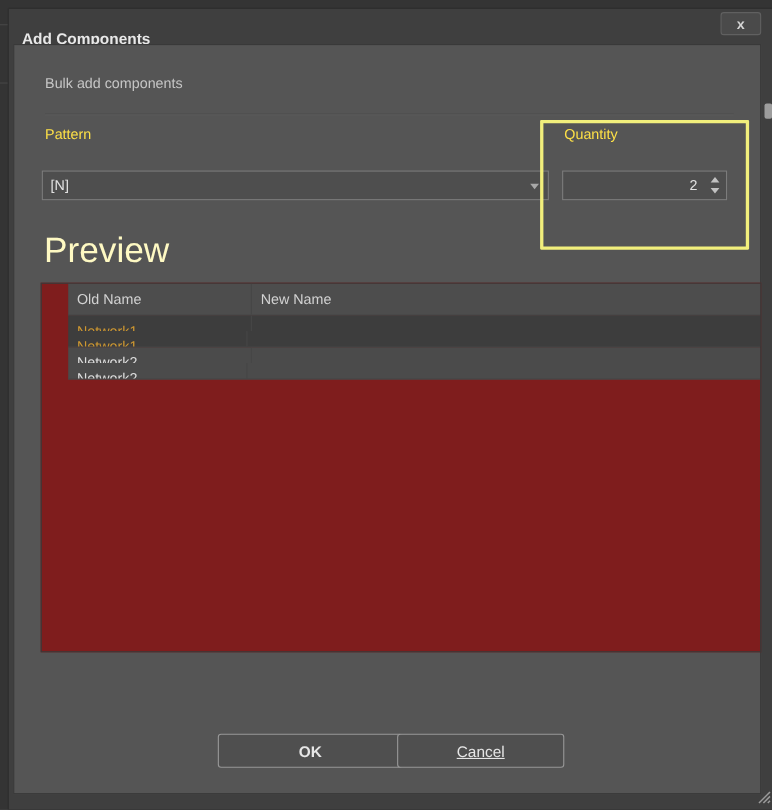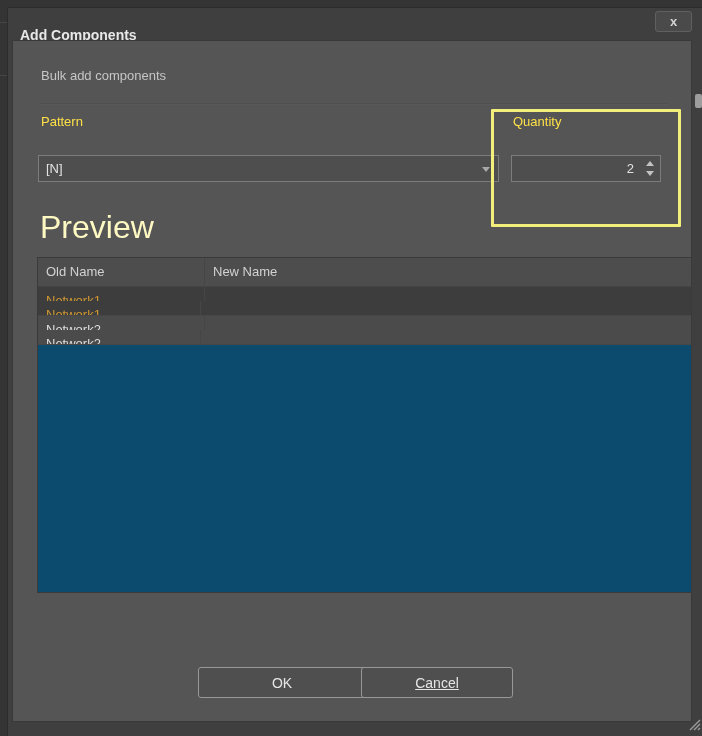--- a/index.html
+++ b/index.html
@@ -40,33 +40,33 @@
   .spin-up{position:absolute;right:0;top:5px;width:0;height:0;cursor:pointer;
           border-left:4px solid transparent;border-right:4px solid transparent;border-bottom:5px solid #c2c2c2;}
   .spin-down{position:absolute;right:0;bottom:5px;width:0;height:0;cursor:pointer;
           border-left:4px solid transparent;border-right:4px solid transparent;border-top:5px solid #c2c2c2;}
 
   .highlight-box{position:absolute;left:478px;top:68px;width:190px;height:118px;
           border:3px solid #f2ef7c;box-sizing:border-box;border-radius:1px;pointer-events:none;z-index:6;}
 
   .preview-heading{position:absolute;left:27px;top:168px;font-size:32px;font-weight:400;color:#fef9c3;}
 
-  .table{position:absolute;left:24px;top:216px;width:655px;height:336px;background:#0c4a6e;
-         border:1px solid #3a3a3a;box-sizing:border-box;font-size:13px;}
+  .table{position:absolute;left:24px;top:216px;width:655px;height:336px;background:#7f1d1d;
+         border:1px solid #3a3a3a;box-sizing:border-box;font-size:13px;padding-left:24px;}
   .trow,.thead{display:flex;height:28px;line-height:28px;}
   .thead{background:#4d4d4d;color:#d2d2d2;border-bottom:1px solid #444444;}
   .cell{padding-left:8px;box-sizing:border-box;border-right:1px solid #464646;overflow:hidden;white-space:nowrap;}
   .cell:last-child{border-right:none;flex:1;}
   .c1{width:167px;} .c2{width:163px;}
   .row-a{background:#3d3d3d;color:#cf9831;border-bottom:1px solid #474747;cursor:default;flex-direction:column;}
   .row-b{background:#4b4b4b;color:#dedede;border-bottom:1px solid #474747;cursor:default;flex-direction:column;}
 
   .btn{position:absolute;top:626px;height:31px;background:#4f4f4f;border:1px solid #989898;
        border-radius:3px;color:#e6e6e6;font-size:14px;font-family:"Liberation Sans",sans-serif;cursor:pointer;}
-  .btn-ok{left:185px;width:168px;}
+  .btn-ok{left:185px;width:168px;font-weight:bold;}
   .btn-cancel{left:348px;width:152px;text-decoration:underline;}
 
   .grip{position:absolute;left:676px;top:706px;width:18px;height:18px;cursor:nwse-resize;z-index:7;}
 </style>
 </head>
 <body>
 
 <div class="page">
   <div class="bg-line" style="top:22px"></div>
   <div class="bg-line" style="top:75px"></div>

